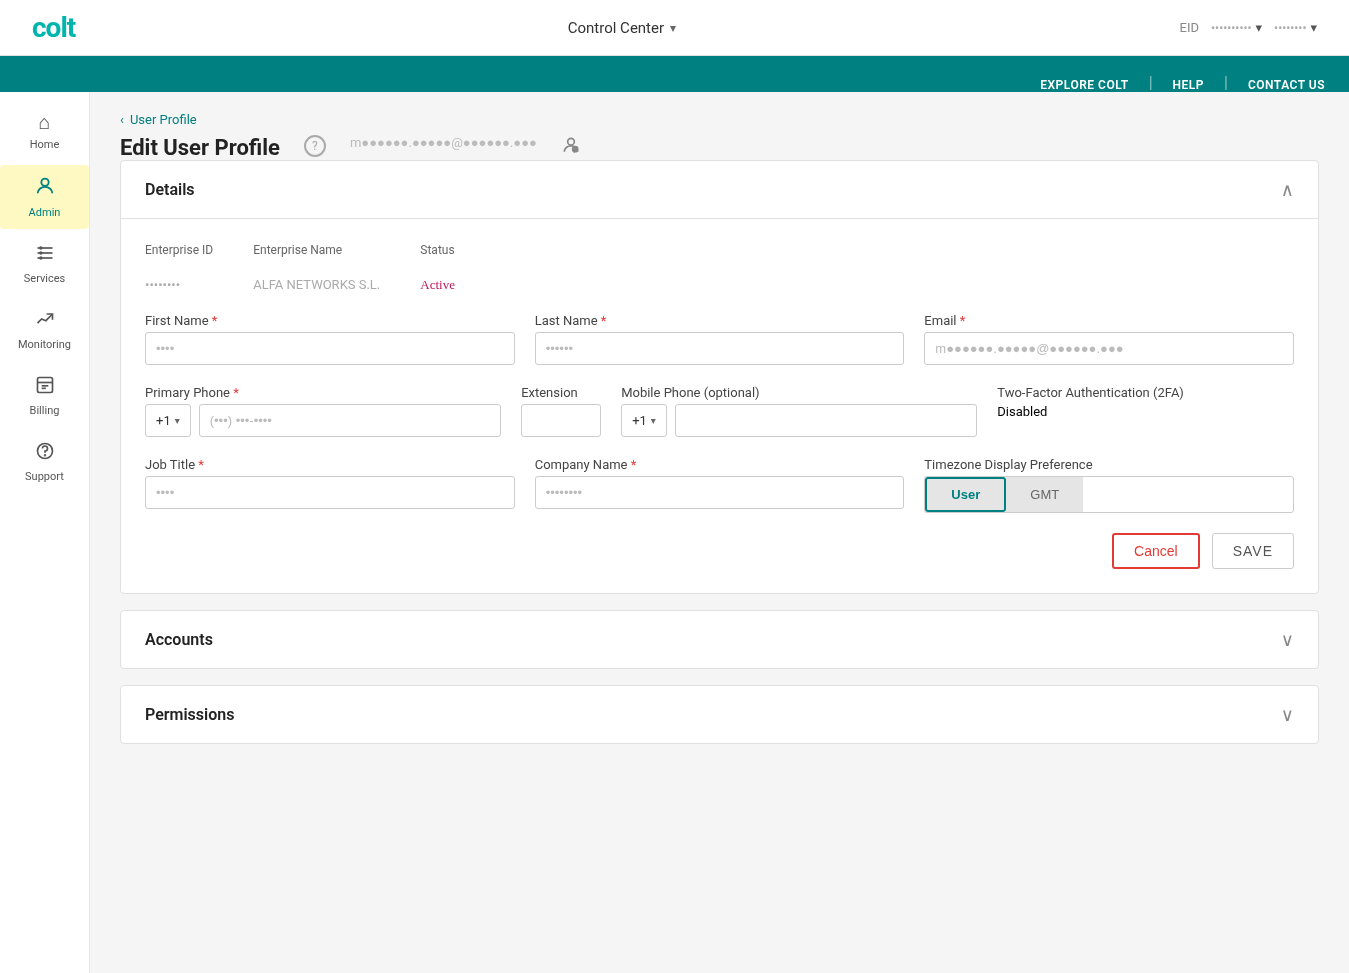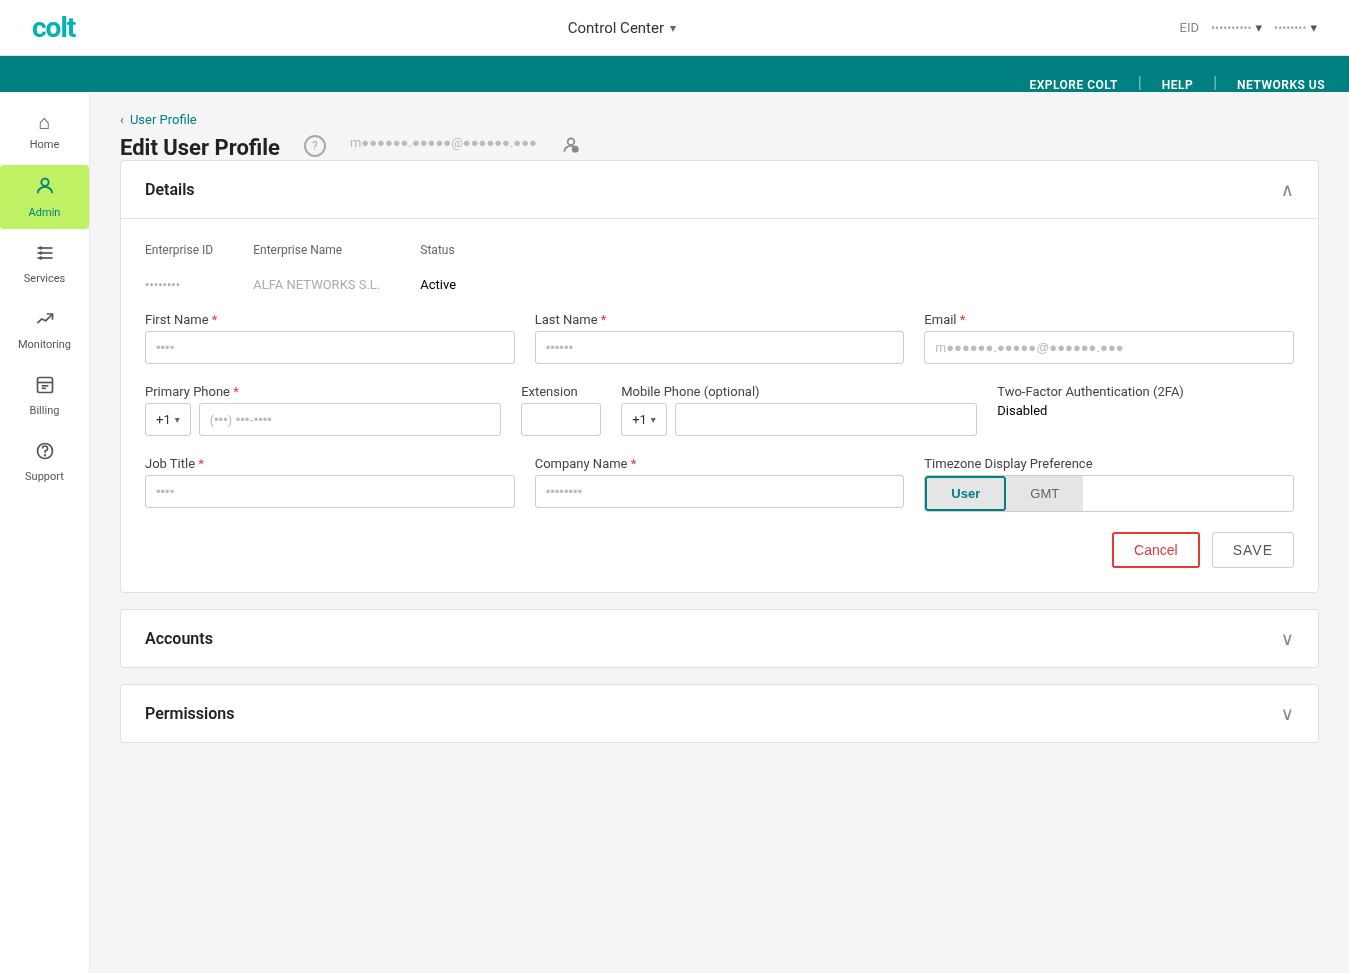--- a/index.html
+++ b/index.html
@@ -35,21 +35,21 @@
     .sidebar {
       width: 90px; background: #fff; border-right: 1px solid #e8e8e8;
       display: flex; flex-direction: column; align-items: center;
       padding-top: 8px; gap: 4px;
     }
     .sidebar-item {
       display: flex; flex-direction: column; align-items: center;
       padding: 10px 8px; width: 100%; cursor: pointer;
       border-radius: 4px; color: #555; font-size: 11px; gap: 4px;
     }
-    .sidebar-item.active { background: #bef264; color: #008080; }
+    .sidebar-item.active { background: #fef9c3; color: #008080; }
     .sidebar-item.active .sidebar-icon { color: #008080; }
     .sidebar-icon { font-size: 20px; }
     .sidebar-label { font-size: 11px; text-align: center; }
 
     
     .main { flex: 1; padding: 20px 30px; background: #f5f5f5; }
 
     
     .breadcrumb { display: flex; align-items: center; gap: 6px; margin-bottom: 8px; color: #008080; font-size: 13px; cursor: pointer; }
 
@@ -116,21 +116,21 @@
     .btn-save {
       padding: 8px 20px; border: 1px solid #ccc; background: #fff;
       color: #555; font-size: 14px; font-weight: 500; border-radius: 3px; cursor: pointer; letter-spacing: 1px;
     }
 
     
     .info-grid { display: flex; gap: 40px; margin-bottom: 20px; }
     .info-item { display: flex; flex-direction: column; gap: 20px; }
     .info-label { font-size: 12px; color: #666; }
     .info-value { font-size: 13px; color: #aaa; }
-    .info-value.active-status { color: #000000; }
+    .info-value.active-status { color: #be185d; font-family: Liberation Serif, serif; }
   </style>
 </head>
 <body>
 
 <div class="top-nav">
   <div class="logo">
     <span class="logo-text">colt</span>
   </div>
   <div class="nav-center">
     <span>Control Center</span>
@@ -147,21 +147,21 @@
       <span>▾</span>
     </div>
   </div>
 </div>
 
 <div class="teal-bar">
   <a>EXPLORE COLT</a>
   <span class="separator">|</span>
   <a>HELP</a>
   <span class="separator">|</span>
-  <a>NETWORKS US</a>
+  <a>CONTACT US</a>
 </div>
 
 <div class="layout">
 
   <div class="sidebar">
     <div class="sidebar-item">
       <span class="sidebar-icon">⌂</span>
       <span class="sidebar-label">Home</span>
     </div>
     <div class="sidebar-item active">

